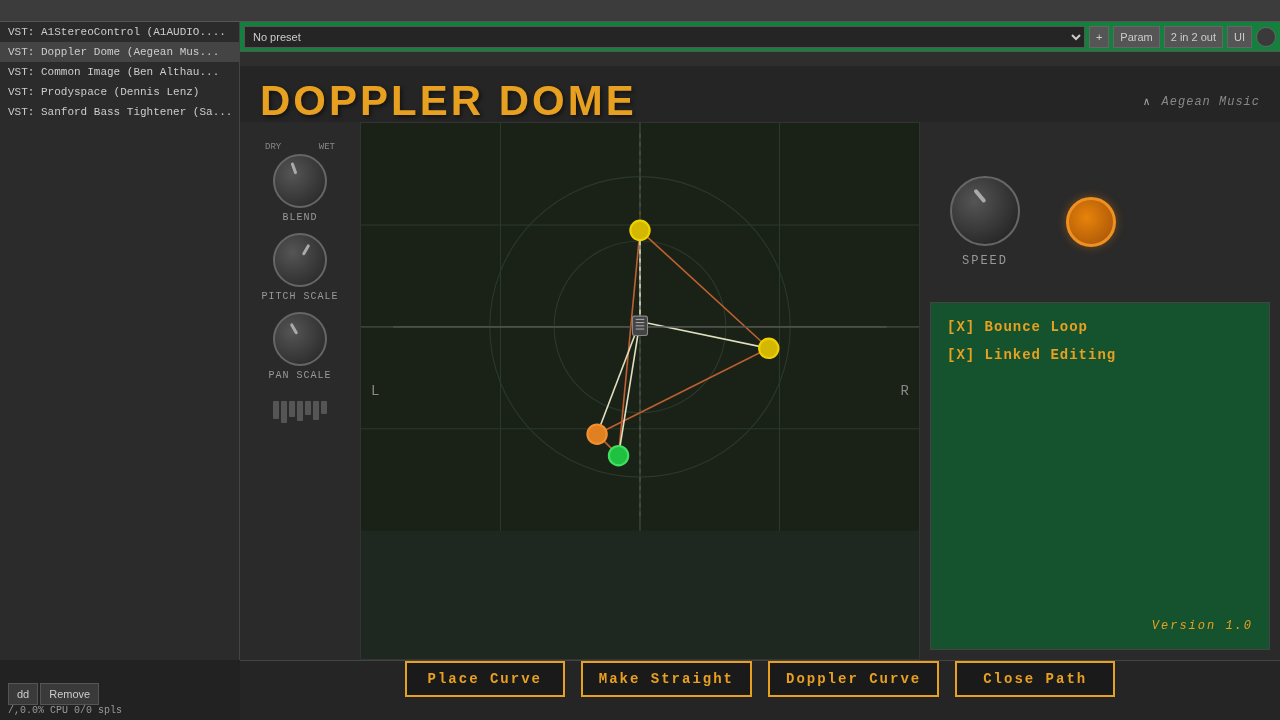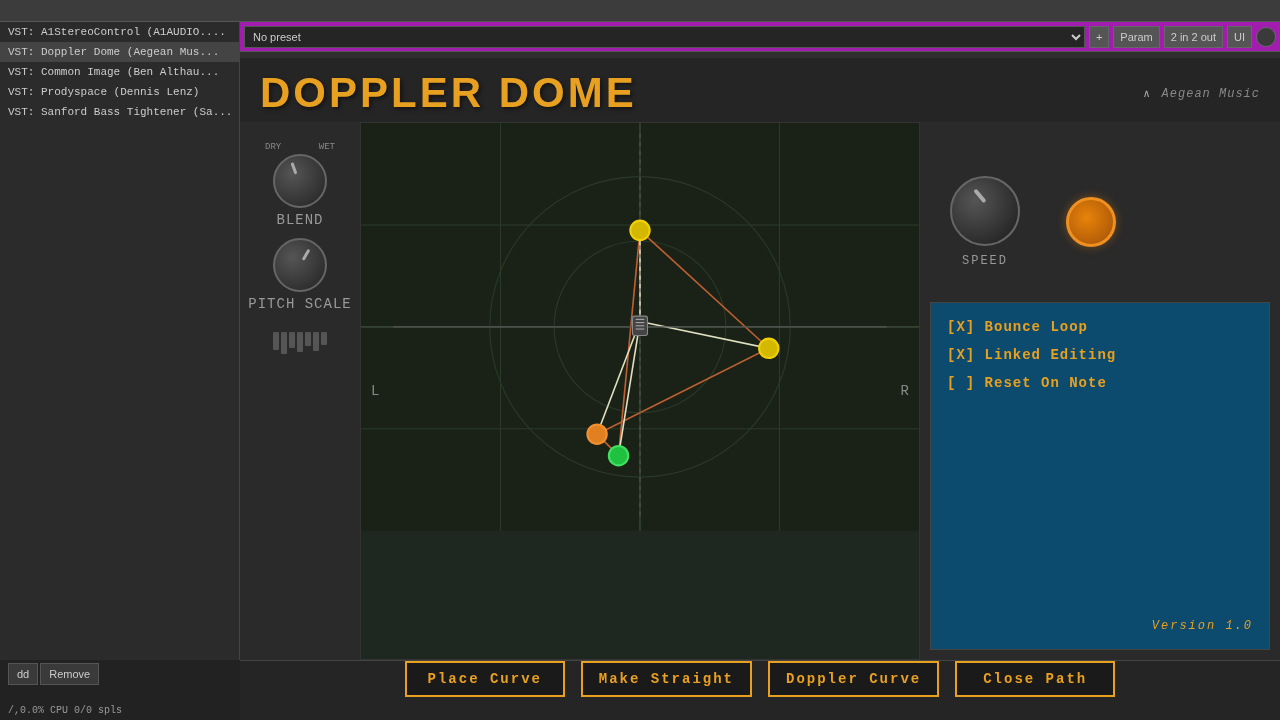--- a/index.html
+++ b/index.html
@@ -47,21 +47,21 @@
     }
     .sidebar-item.active { background: #444; }
 
     
     .preset-bar {
       position: absolute;
       top: 22px;
       left: 240px;
       right: 0;
       height: 30px;
-      background: #a21caf;
+      background: #15803d;
       display: flex;
       align-items: center;
       gap: 4px;
       padding: 0 4px;
       border-bottom: 1px solid #555;
     }
     .preset-select {
       flex: 1;
       height: 22px;
       background: #252525;
@@ -86,21 +86,21 @@
       top: 52px;
       left: 240px;
       right: 0;
       bottom: 60px;
       background: #2e2e2e;
     }
 
     
     .plugin-header {
       position: absolute;
-      top: 6px; left: 0; right: 0;
+      top: 14px; left: 0; right: 0;
       height: 70px;
       background: #252525;
       display: flex;
       align-items: center;
       justify-content: space-between;
       padding: 0 20px;
     }
     .plugin-title {
       font-family: 'Arial Black', sans-serif;
       font-size: 42px;
@@ -161,21 +161,21 @@
       height: 12px;
       background: #aaa;
       border-radius: 2px;
     }
     .knob.blend::after { transform: translateX(-50%) rotate(-20deg); transform-origin: bottom center; top:6px; left:calc(50% - 4px); }
     .knob.pitch::after { transform: translateX(-50%) rotate(30deg); transform-origin: bottom center; top:8px; left:calc(50% + 3px); }
     .knob.volume::after { transform: translateX(-50%) rotate(-5deg); }
     .knob.pan::after { transform: translateX(-50%) rotate(-30deg); transform-origin: bottom center; top:8px; left:calc(50% - 3px); }
     .knob-label {
       color: #999;
-      font-size: 14px;
+      font-size: 10px;
       letter-spacing: 1px;
       text-align: center;
     }
     .blend-labels {
       display: flex;
       justify-content: space-between;
       width: 70px;
       font-size: 9px;
       color: #888;
       margin-bottom: -2px;
@@ -277,21 +277,21 @@
       box-shadow: 0 0 10px rgba(230, 130, 10, 0.4);
     }
 
     
     .options-panel {
       position: absolute;
       top: 180px;
       left: 10px;
       right: 10px;
       bottom: 10px;
-      background: #0c4a6e;
+      background: #14532d;
       border: 1px solid #444;
       padding: 16px;
     }
     .option-row {
       color: #e8a020;
       font-size: 14px;
       letter-spacing: 1px;
       margin-bottom: 12px;
       font-family: 'Courier New', monospace;
       font-weight: bold;
@@ -339,21 +339,21 @@
       position: absolute;
       bottom: 0;
       left: 0;
       width: 240px;
       height: 60px;
       background: #222;
       display: flex;
       flex-direction: column;
       justify-content: flex-end;
       padding: 4px 8px;
-      gap: 20px;
+      gap: 0;
     }
     .add-remove-row {
       display: flex;
       gap: 2px;
     }
     .add-btn, .remove-btn {
       height: 22px;
       padding: 0 8px;
       font-size: 11px;
       cursor: pointer;
@@ -424,20 +424,24 @@
       <div class="knob blend"></div>
       <span class="knob-label">BLEND</span>
     </div>
 
     <div class="knob-group">
       <div class="knob pitch"></div>
       <span class="knob-label">PITCH SCALE</span>
     </div>
 
 
+    <div class="knob-group">
+      <div class="knob pan"></div>
+      <span class="knob-label">PAN SCALE</span>
+    </div>
 
     <div class="knob-bars">
       <div class="bar" style="height:18px;"></div>
       <div class="bar" style="height:22px;"></div>
       <div class="bar" style="height:16px;"></div>
       <div class="bar" style="height:20px;"></div>
       <div class="bar" style="height:14px;"></div>
       <div class="bar" style="height:19px;"></div>
       <div class="bar" style="height:13px;"></div>
     </div>
@@ -502,21 +506,20 @@
         <span class="speed-label">SPEED</span>
       </div>
       <div style="display:flex;flex-direction:column;align-items:center;gap:4px;">
         <div class="orange-knob"></div>
       </div>
     </div>
 
     <div class="options-panel">
       <div class="option-row">[X]  Bounce Loop</div>
       <div class="option-row">[X]  Linked Editing</div>
-      <div class="option-row">[ ]  Reset On Note</div>
       <div class="version-text">Version 1.0</div>
     </div>
   </div>
 
 </div>
 
 <div class="bottom-bar">
   <button class="action-btn">Place Curve</button>
   <button class="action-btn">Make Straight</button>
   <button class="action-btn">Doppler Curve</button>

